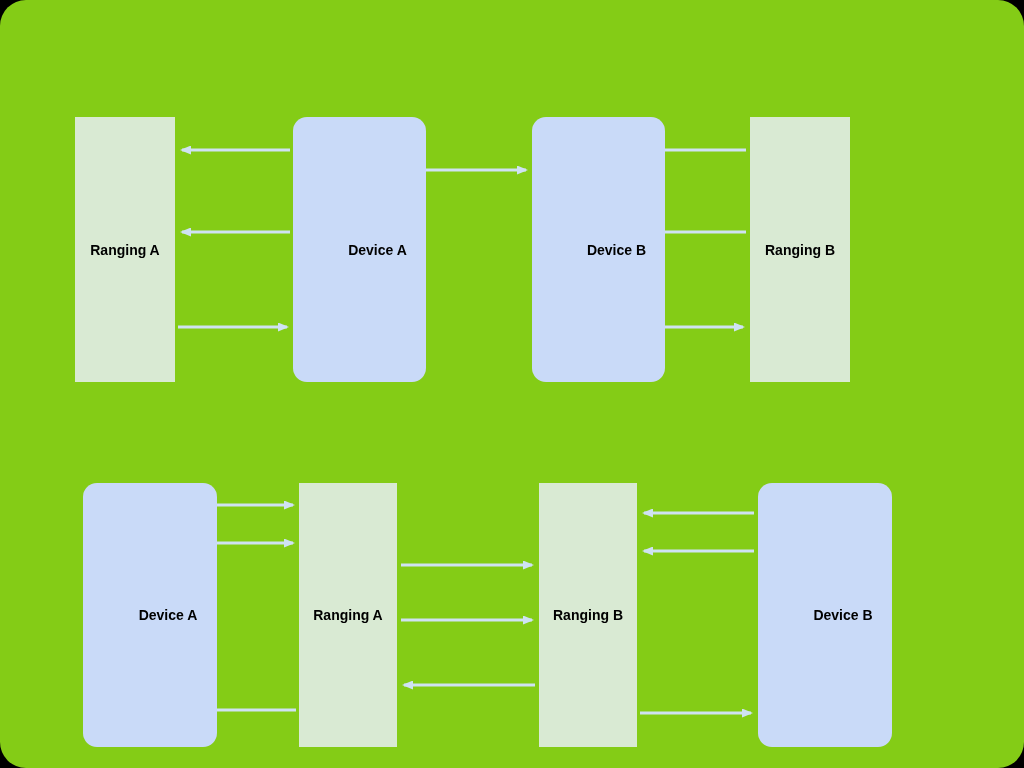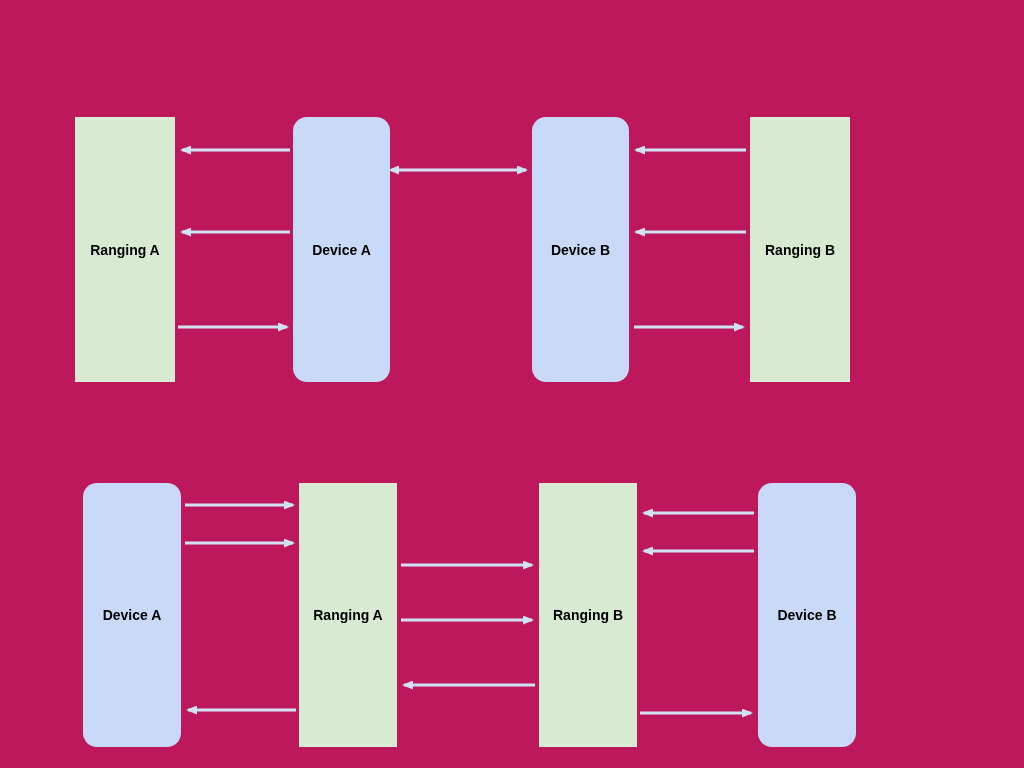--- a/index.html
+++ b/index.html
@@ -5,37 +5,39 @@
   html, body {
     margin: 0;
     padding: 0;
     background: #000000;
     font-family: "Liberation Sans", sans-serif;
   }
   .stage {
     position: relative;
     width: 1024px;
     height: 768px;
-    background: #be185d;
+    background: #84cc16;
     overflow: hidden;
+    border-radius: 26px;
   }
   .box {
     position: absolute;
     display: flex;
     align-items: center;
     justify-content: center;
     color: #000000;
     font-weight: bold;
     font-size: 14px;
     text-align: center;
   }
   .box .label { pointer-events: none; }
   .device-box {
     background: #c9daf8;
     border-radius: 14px;
+    padding-left: 36px;
   }
   .ranging-box {
     background: #d9ead3;
     border-radius: 0;
   }
 
   
   #t-ranging-a { left: 75px;  top: 117px; width: 100px; height: 265px; }
   #t-device-a  { left: 293px; top: 117px; width: 97px;  height: 265px; }
   #t-device-b  { left: 532px; top: 117px; width: 97px;  height: 265px; }

